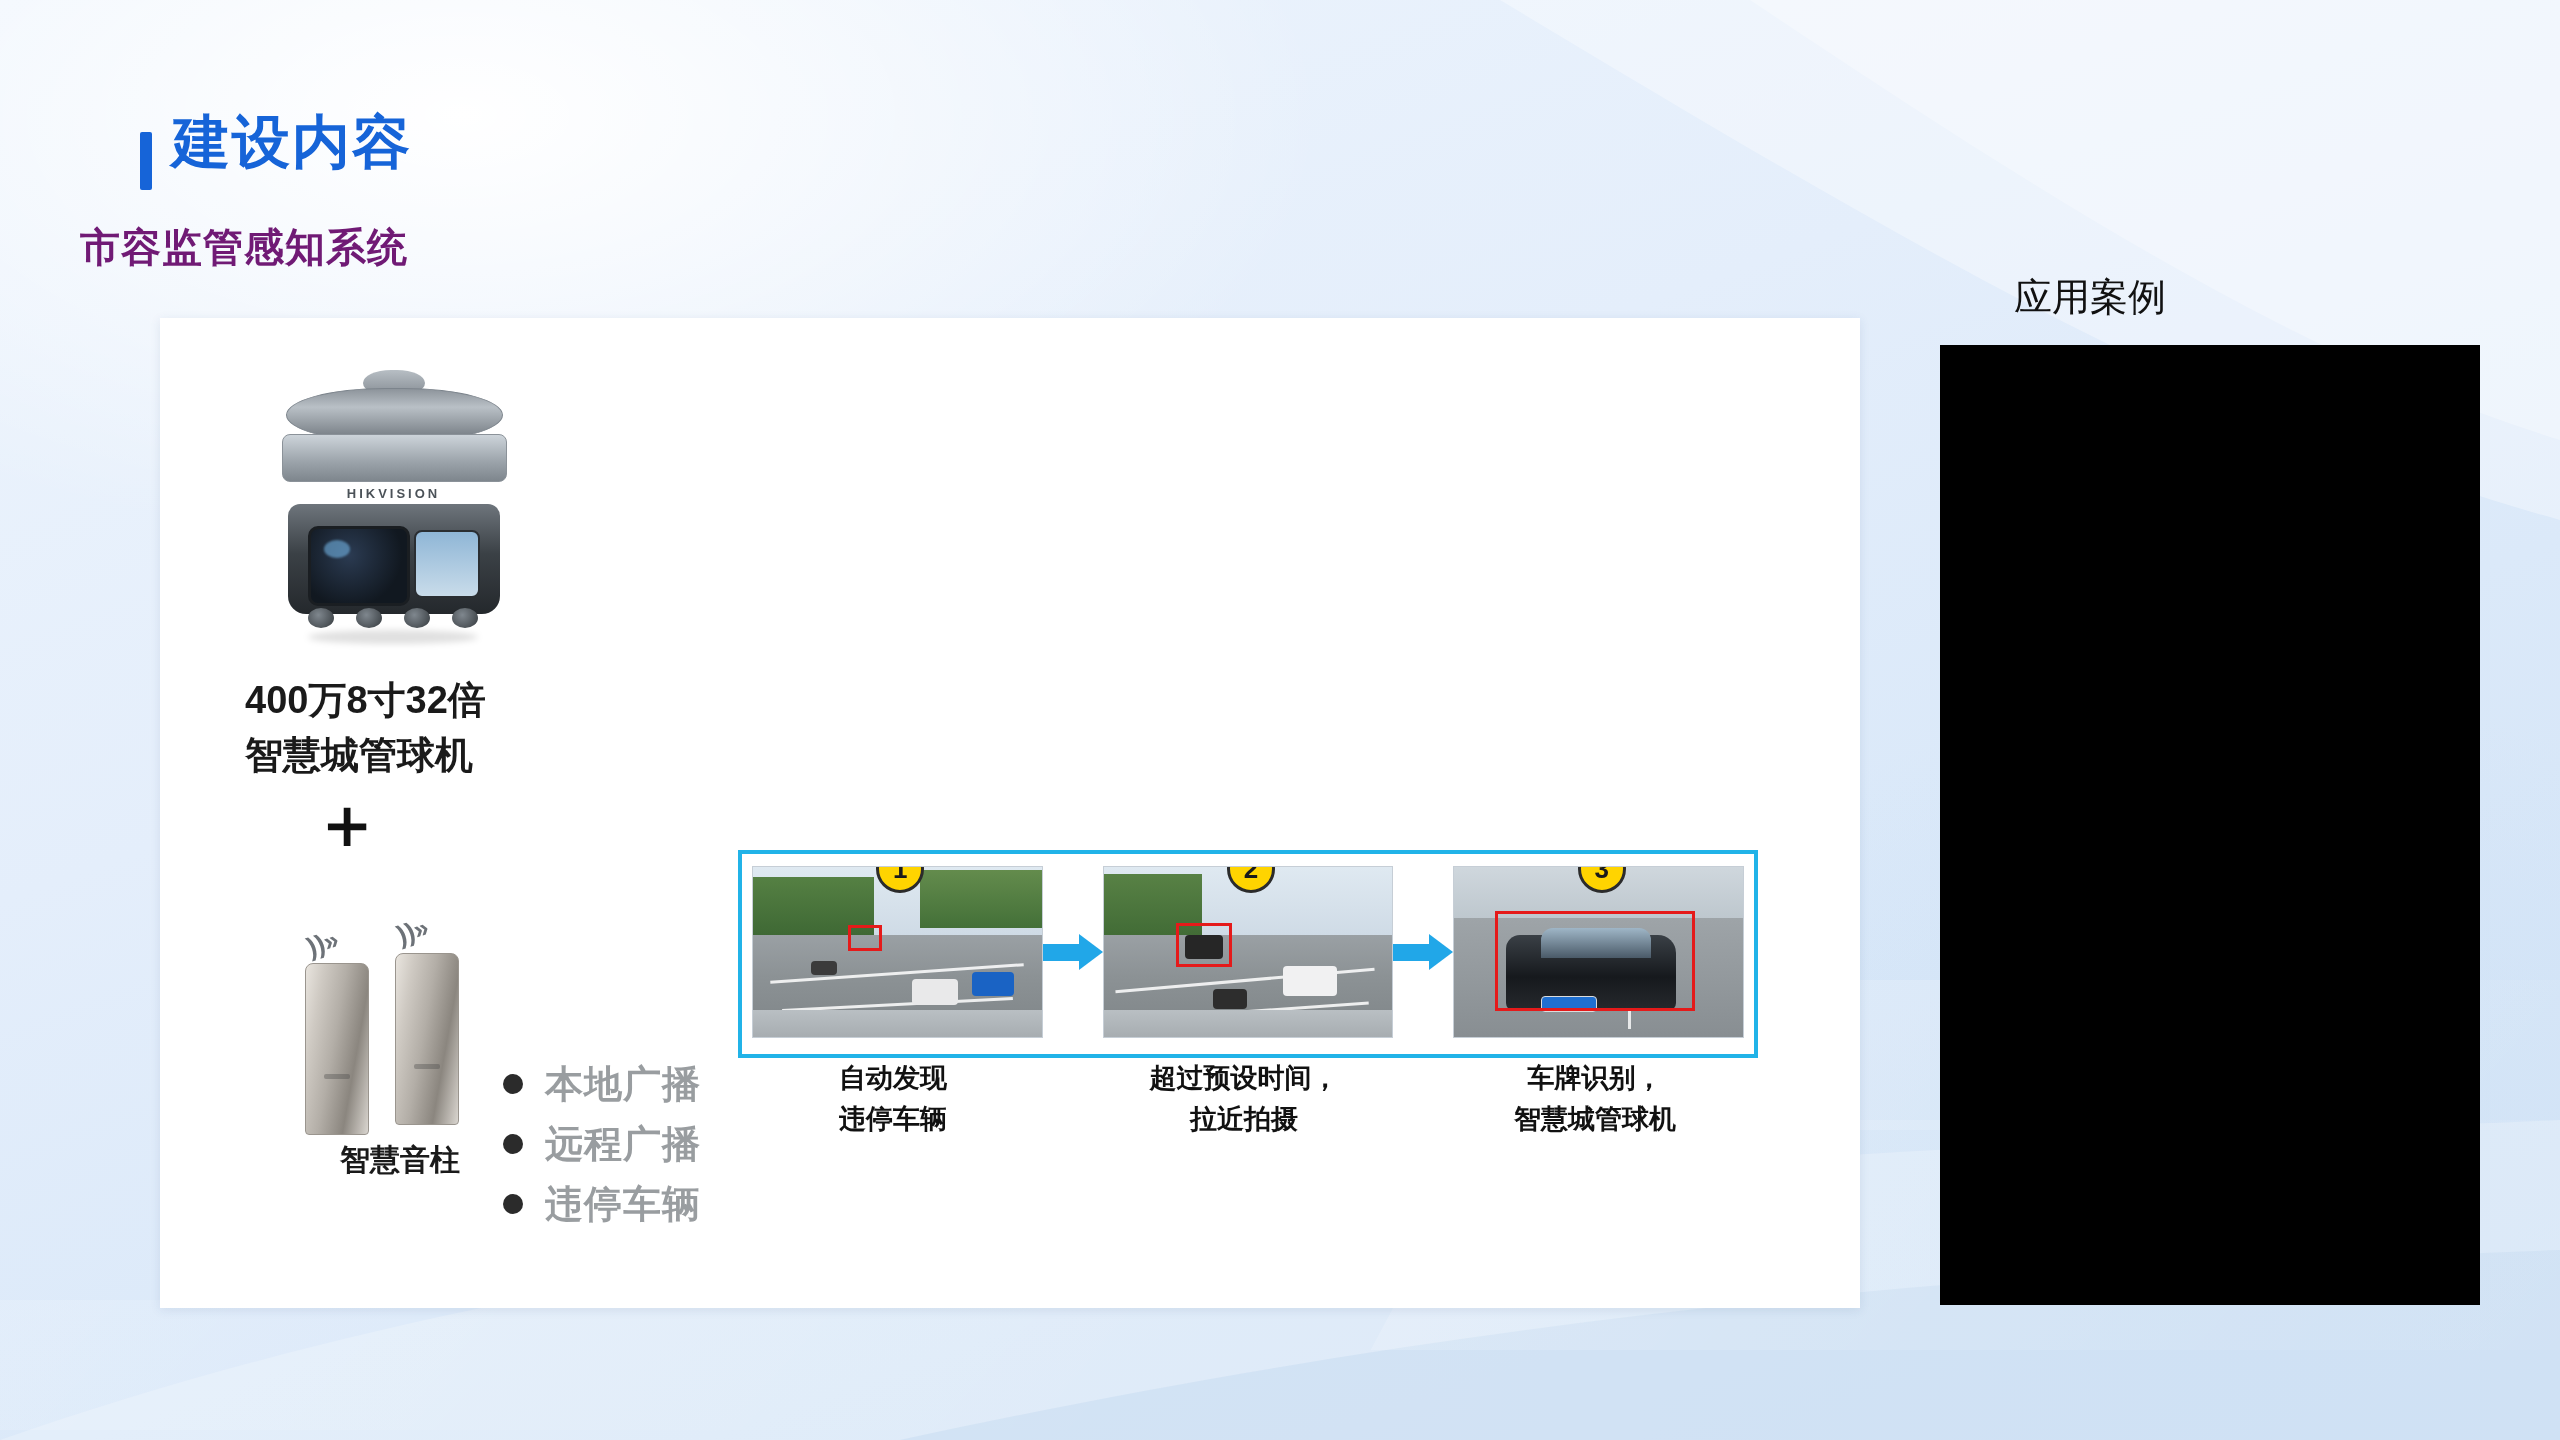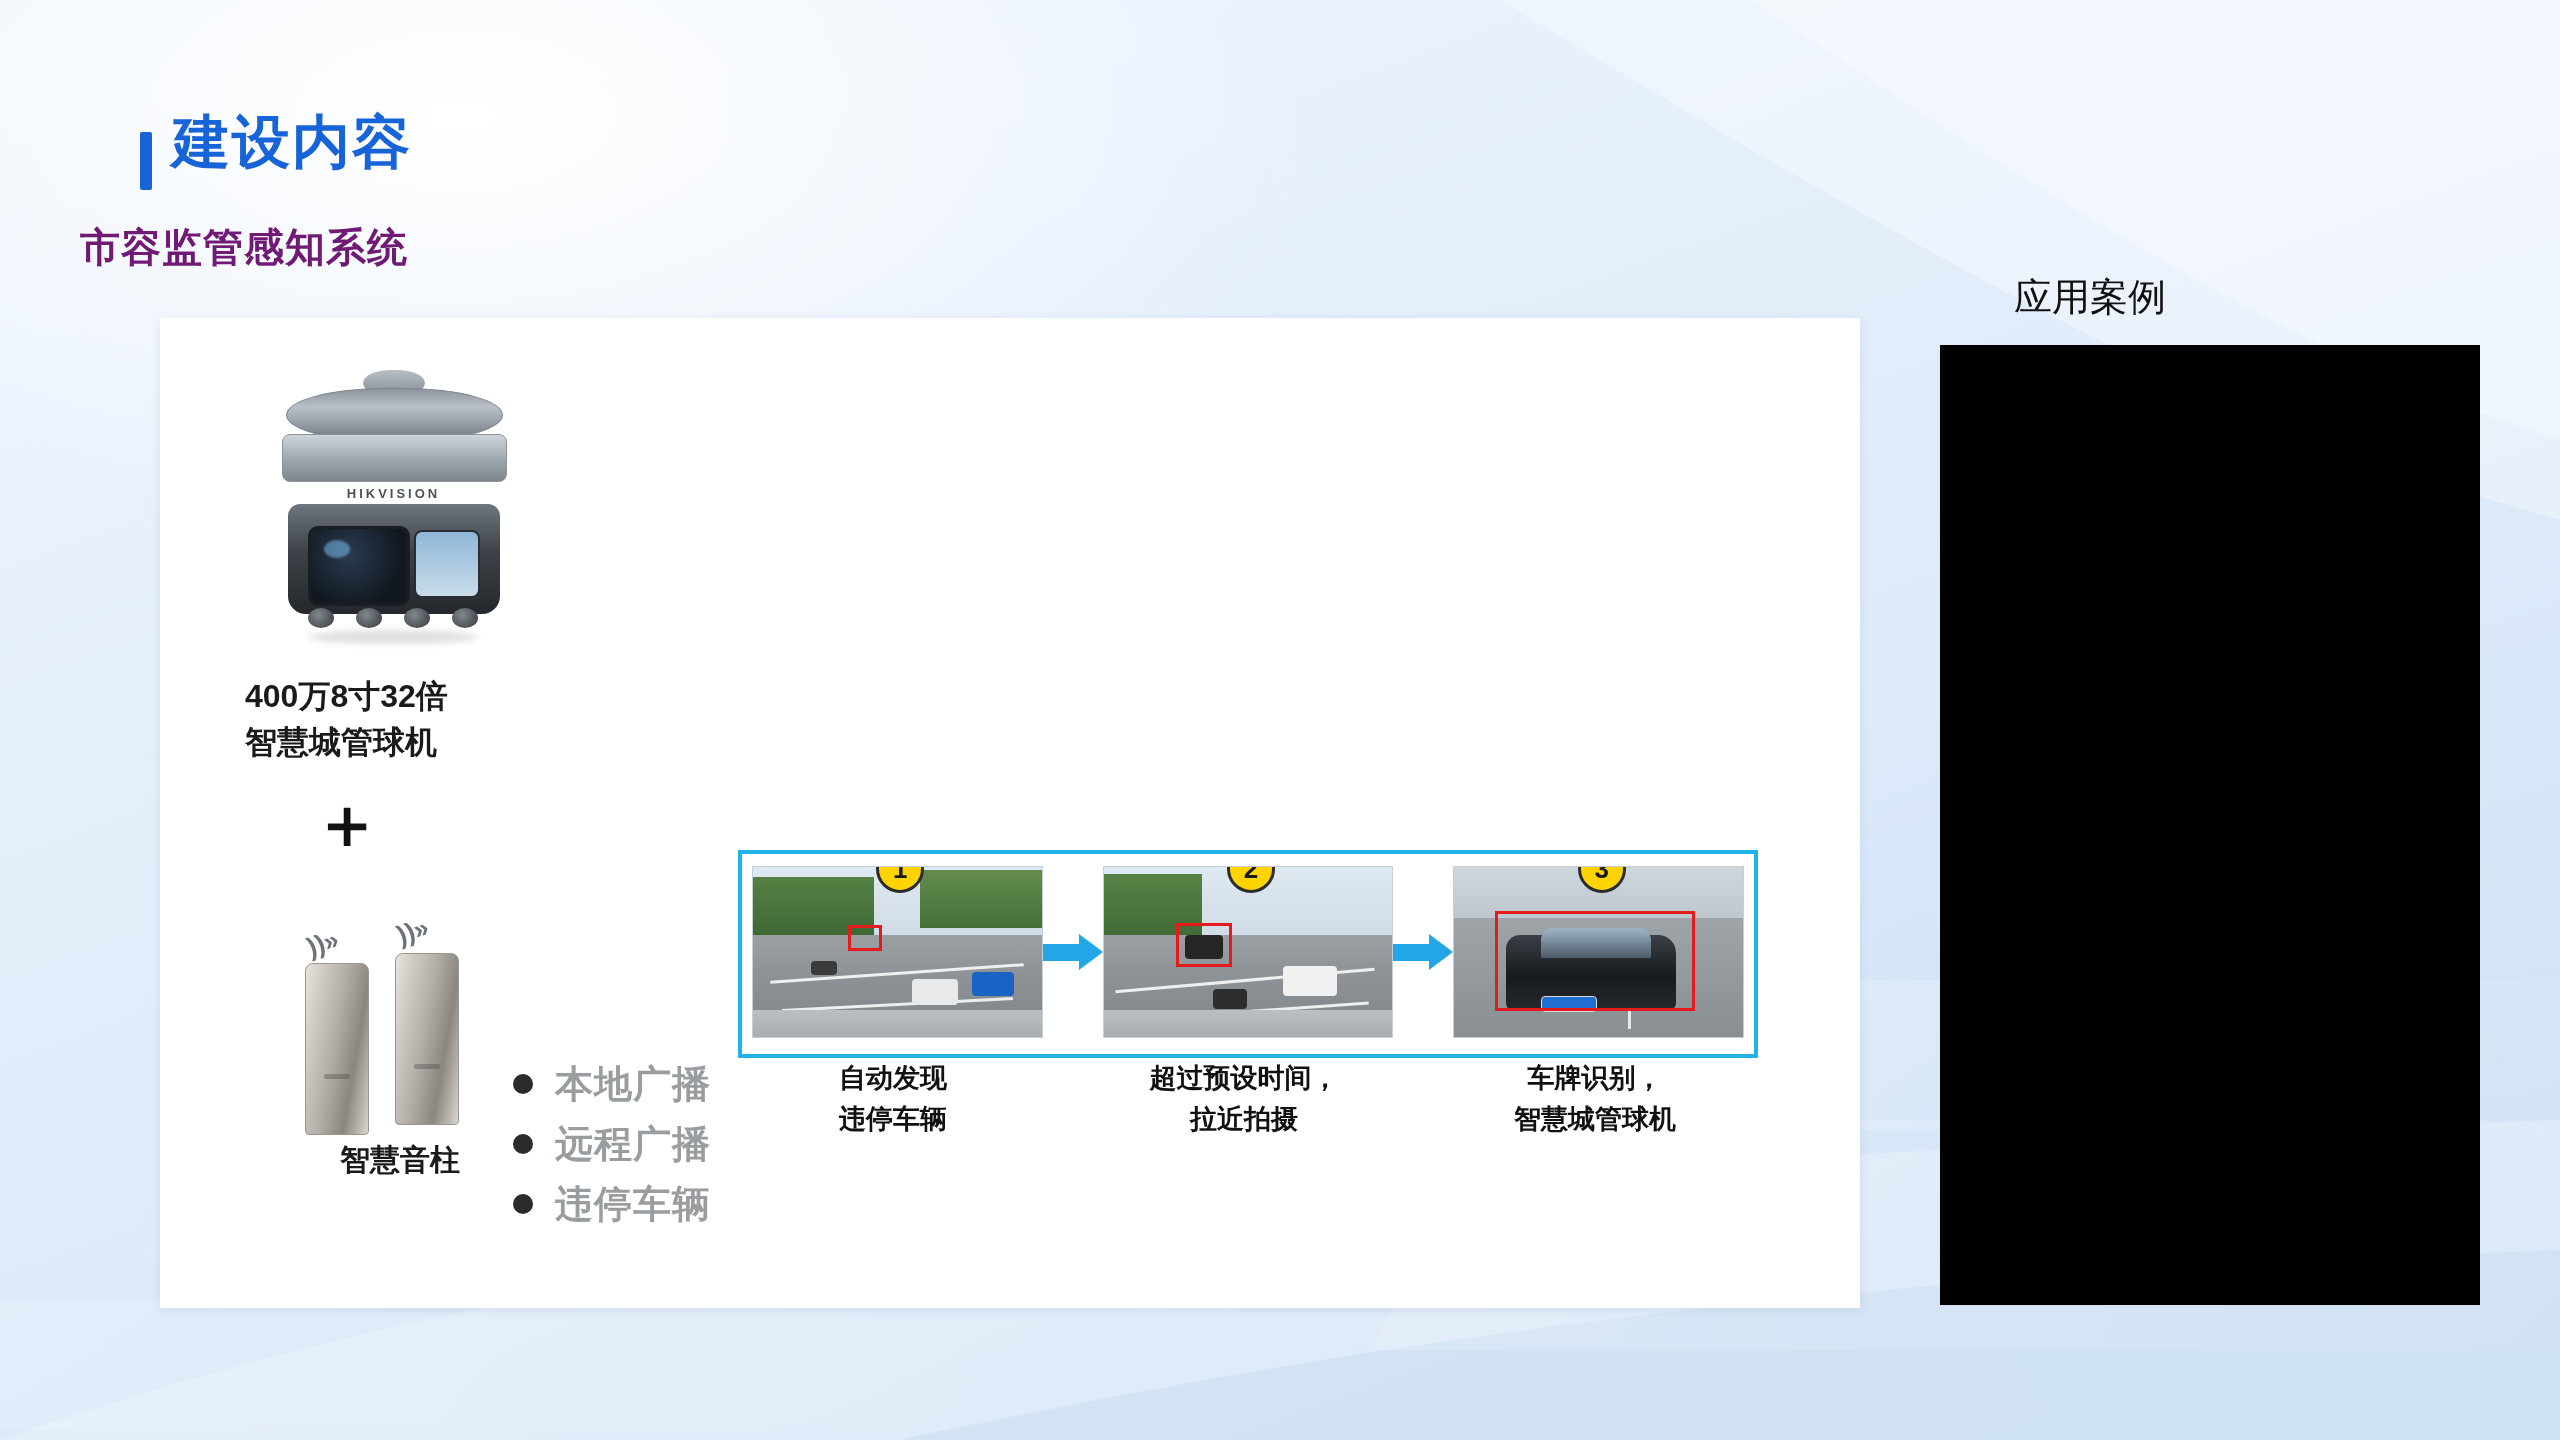--- a/index.html
+++ b/index.html
@@ -177,21 +177,21 @@
     width: 170px; height: 14px;
     border-radius: 50%;
     background: rgba(0,0,0,0.12);
     filter: blur(3px);
   }
   .cam-label {
     position: absolute;
     left: 55px;
     top: 345px;
     width: 330px;
-    font-size: 32px;
+    font-size: 38px;
     line-height: 1.45;
     color: #1a1a1a;
     font-weight: bold;
   }
   .plus-sign {
     position: absolute;
     left: 122px;
     top: 460px;
     font-size: 70px;
     font-weight: bold;
@@ -238,21 +238,21 @@
     width: 310px;
     text-align: center;
     font-size: 30px;
     color: #1a1a1a;
     font-weight: bold;
   }
 
   
   .bullets {
     position: absolute;
-    left: 353px;
+    left: 343px;
     top: 740px;
     width: 330px;
   }
   .bullet-row {
     display: flex;
     align-items: center;
     height: 52px;
     margin-bottom: 8px;
   }
   .bullet-dot {

